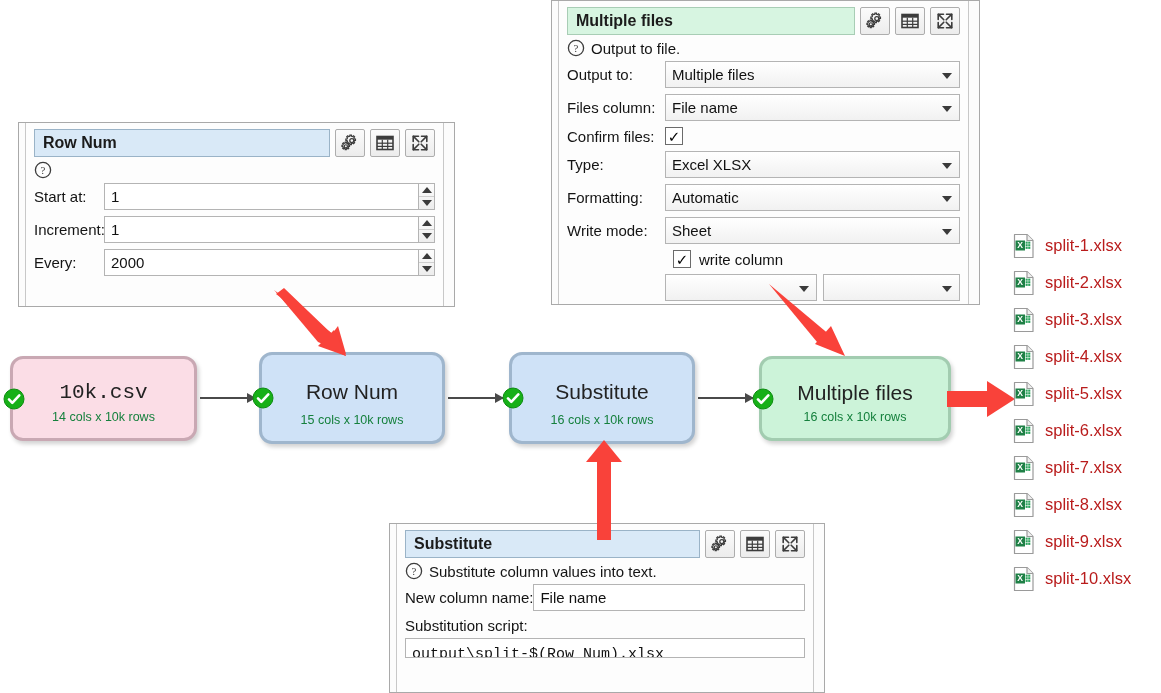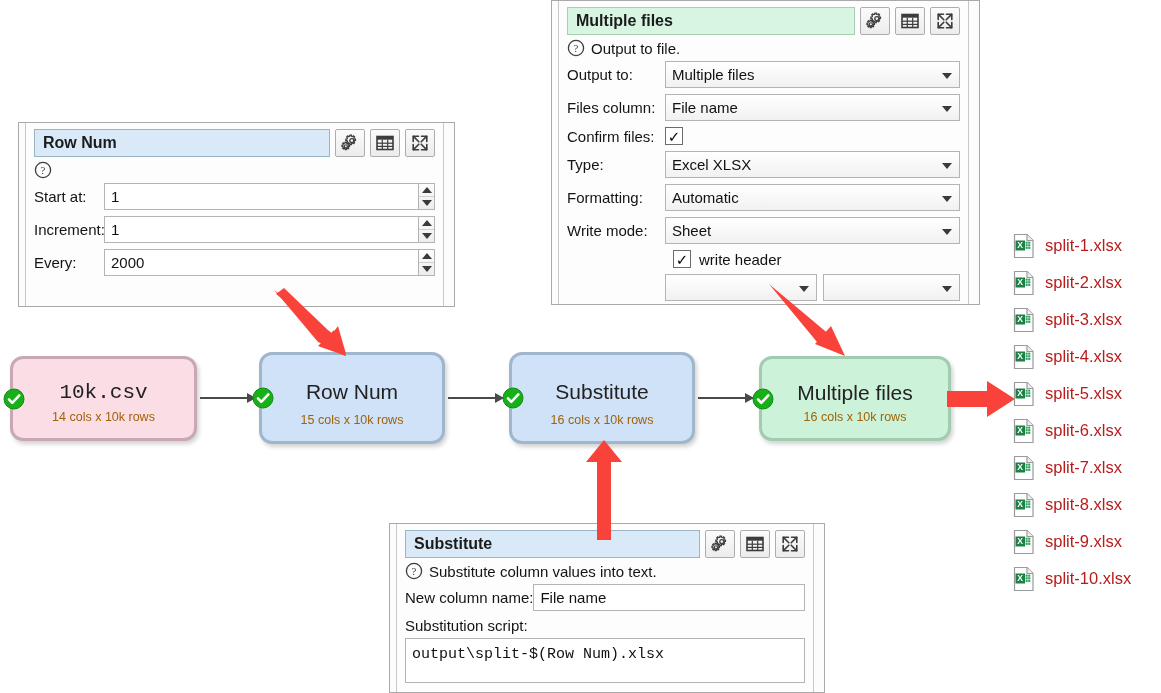--- a/index.html
+++ b/index.html
@@ -126,21 +126,21 @@
     align-items:center;justify-content:center;
   }
   .node.pink{background:#fbdde6;border-color:#c9a8b3;}
   .node.blue{background:#cfe2f7;border-color:#9fb6cd;}
   .node.green{background:#ccf3d9;border-color:#a2ccb0;}
   .node .nname{
     font-size:21px;color:#222;margin-bottom:12px;white-space:nowrap;
   }
   .node .nsub{
     position:absolute;bottom:14px;left:0;right:0;text-align:center;
-    font-size:12.5px;color:#a16207;white-space:nowrap;
+    font-size:12.5px;color:#15803d;white-space:nowrap;
   }
   .node .badge{
     position:absolute;left:-10px;top:50%;margin-top:-11px;
     width:22px;height:22px;
   }
 
   .conn{position:absolute;height:2px;background:#4a4a4a;}
   .conn:after{
     content:"";position:absolute;right:-1px;top:50%;margin-top:-5px;
     border-top:5px solid transparent;border-bottom:5px solid transparent;
@@ -299,21 +299,21 @@
       <div class="combo">Automatic</div>
     </div>
 
     <div class="row">
       <span class="lbl">Write mode:</span>
       <div class="combo">Sheet</div>
     </div>
 
     <div class="chkrow" style="padding-left:106px">
       <div class="chk">✓</div>
-      <span class="cl">write header</span>
+      <span class="cl">write column</span>
     </div>
 
     <div class="row">
       <span class="lbl"></span>
       <div class="combo" style="flex:0 0 152px;margin-right:6px"></div>
       <div class="combo"></div>
     </div>
   </div>
 </div>
 
@@ -348,21 +348,21 @@
 
     <div class="row">
       <span class="lbl">New column name:</span>
       <div class="field">File name</div>
     </div>
 
     <div class="row" style="margin-bottom:4px">
       <span class="lbl">Substitution script:</span>
     </div>
 
-    <div class="field mono" style="height:45px;line-height:32px">output\split-$(Row Num).xlsx</div>
+    <div class="field mono" style="height:20px;line-height:32px">output\split-$(Row Num).xlsx</div>
   </div>
 </div>
 
 <div class="node pink" style="left:10px;top:356px;width:187px;height:85px;">
   <svg class="badge" viewBox="0 0 22 22">
     <circle cx="11" cy="11" r="10" fill="#17b018" stroke="#0d8c11" stroke-width="1"></circle>
     <path d="M6 11.4 l3.3 3.4 L16.3 7.4" fill="none" stroke="#fff" stroke-width="2.6" stroke-linecap="round" stroke-linejoin="round"></path>
   </svg>
   <div class="nname mono">10k.csv</div>
   <div class="nsub">14 cols x 10k rows</div>

